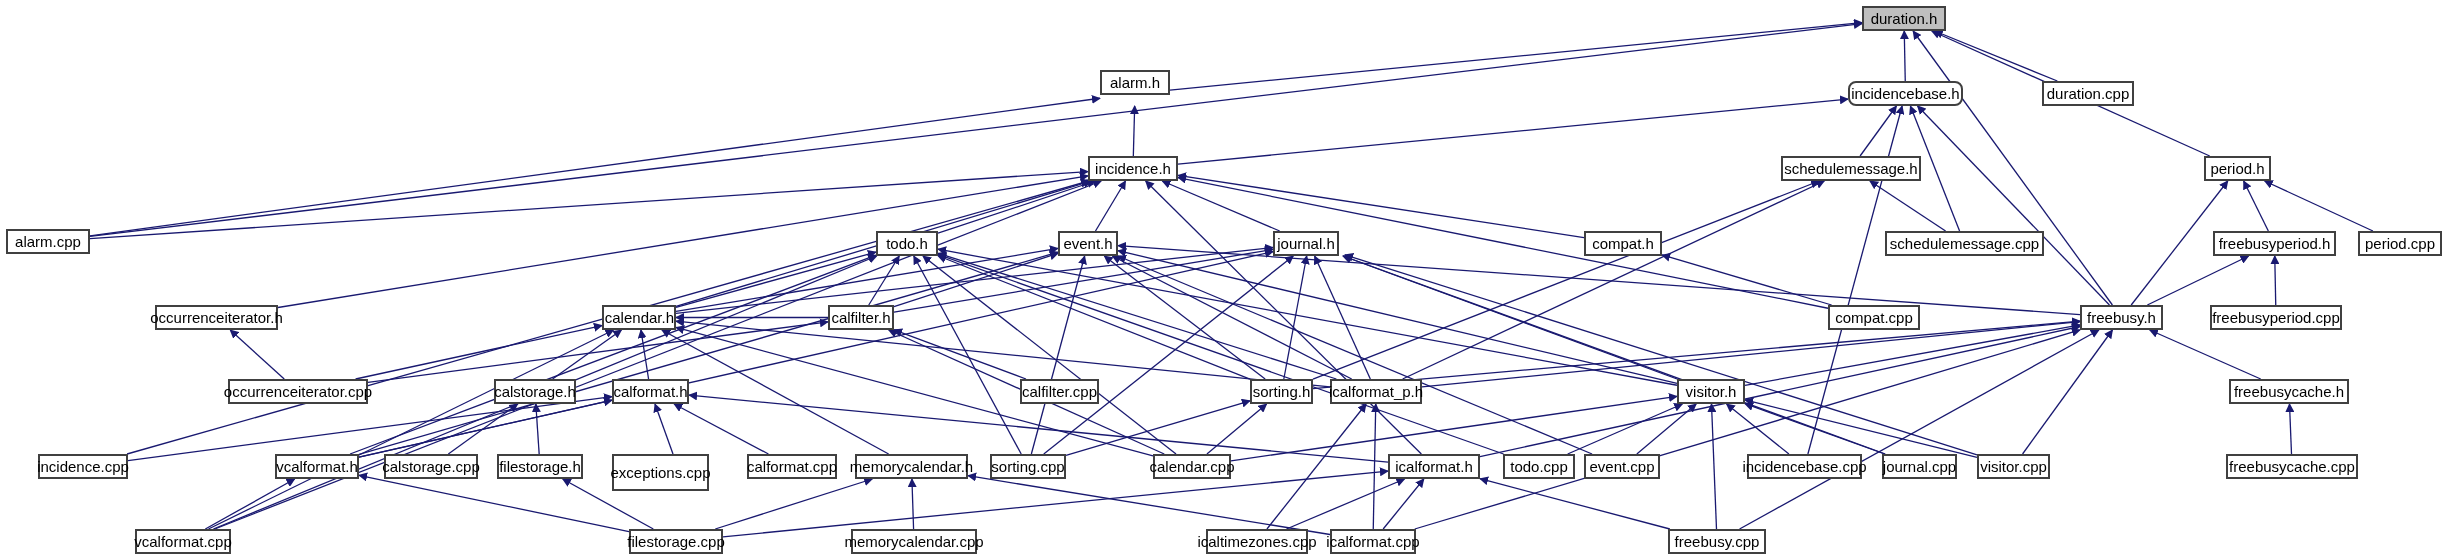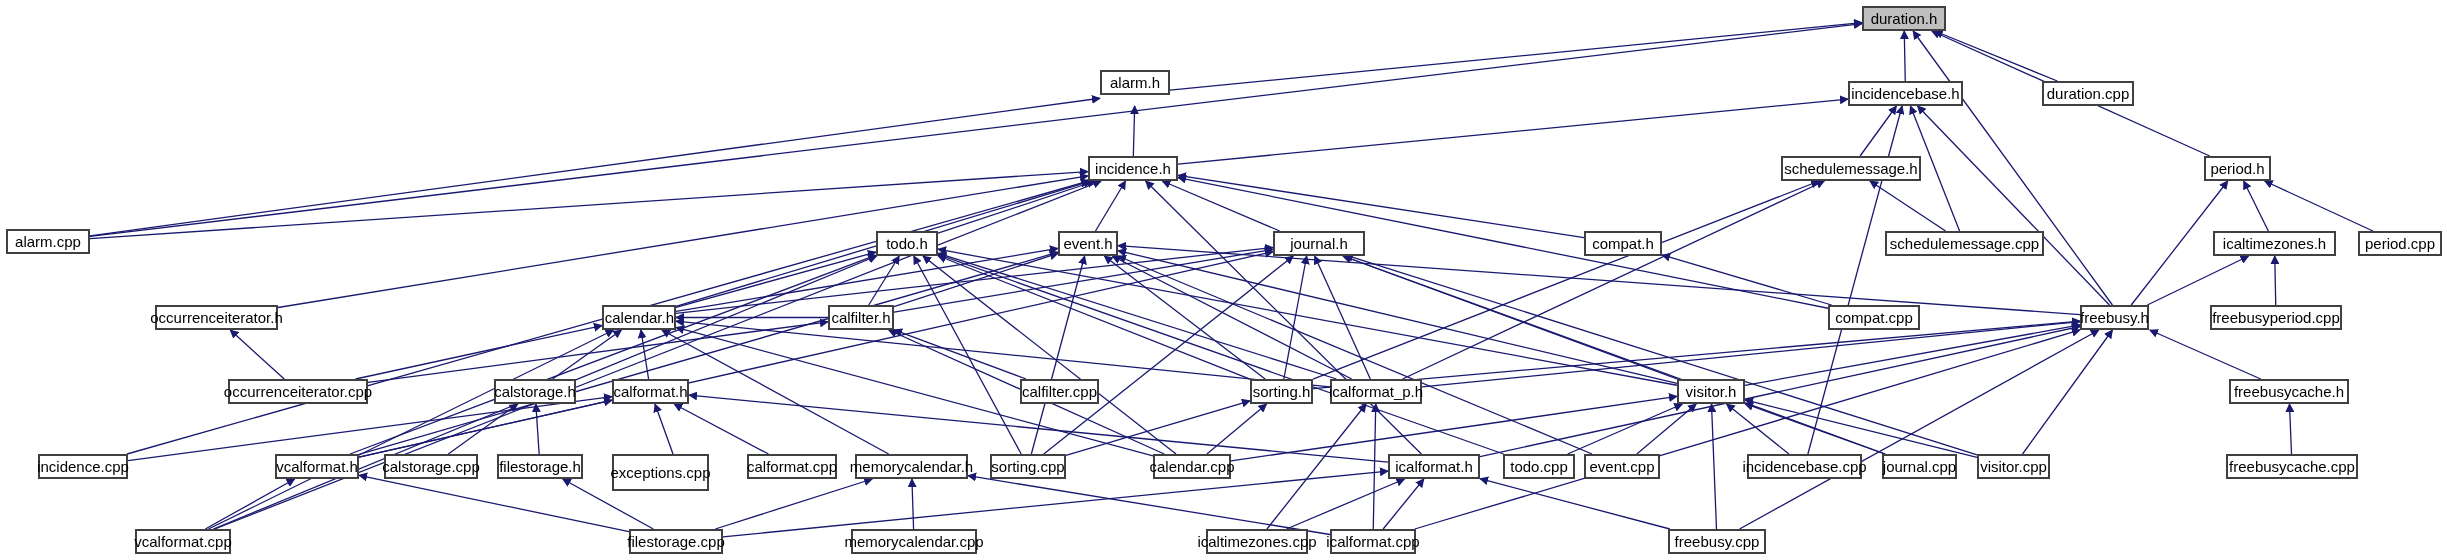--- a/index.html
+++ b/index.html
@@ -130,21 +130,21 @@
       <path d="M1669.8333333333333,529 Q1574.9166666666665,503.845406360424 1480,478.69081272084804" fill="none" stroke="#191970" stroke-width="1.3" marker-end="url(#arrow)"></path>
     </g>
 </svg>
 <div id="nodes">
     <div class="node root" style="left: 1862px; top: 6px; width: 84px; height: 25px;">
       <span>duration.h</span>
     </div>
     <div class="node" style="left: 1100px; top: 70px; width: 70px; height: 25px;">
       <span>alarm.h</span>
     </div>
-    <div class="node" style="left: 1848px; top: 81px; width: 115px; height: 25px;">
+    <div class="node" style="left: 1848px; top: 81px; width: 115px; height: 25px; border-radius: 8px;">
       <span>incidencebase.h</span>
     </div>
     <div class="node" style="left: 2042px; top: 81px; width: 92px; height: 25px;">
       <span>duration.cpp</span>
     </div>
     <div class="node" style="left: 6px; top: 229px; width: 84px; height: 25px;">
       <span>alarm.cpp</span>
     </div>
     <div class="node" style="left: 1088px; top: 156px; width: 90px; height: 25px; align-items: center;">
       <span>incidence.h</span>
@@ -154,48 +154,48 @@
     </div>
     <div class="node" style="left: 2204px; top: 156px; width: 67px; height: 25px;">
       <span>period.h</span>
     </div>
     <div class="node" style="left: 876px; top: 231px; width: 62px; height: 25px;">
       <span>todo.h</span>
     </div>
     <div class="node" style="left: 1058px; top: 231px; width: 60px; height: 25px;">
       <span>event.h</span>
     </div>
-    <div class="node" style="left: 1273px; top: 231px; width: 92px; height: 25px;">
+    <div class="node" style="left: 1273px; top: 231px; width: 66px; height: 25px;">
       <span>journal.h</span>
     </div>
     <div class="node" style="left: 1584px; top: 231px; width: 78px; height: 25px;">
       <span>compat.h</span>
     </div>
     <div class="node" style="left: 1885px; top: 231px; width: 159px; height: 25px;">
       <span>schedulemessage.cpp</span>
     </div>
     <div class="node" style="left: 2213px; top: 231px; width: 123px; height: 25px;">
-      <span>icaltimezones.h</span>
+      <span>freebusyperiod.h</span>
     </div>
     <div class="node" style="left: 2358px; top: 231px; width: 84px; height: 25px;">
       <span>period.cpp</span>
     </div>
     <div class="node" style="left: 155px; top: 305px; width: 123px; height: 25px;">
       <span>occurrenceiterator.h</span>
     </div>
     <div class="node" style="left: 602px; top: 305px; width: 74px; height: 25px; justify-content: flex-end;">
       <span>calendar.h</span>
     </div>
     <div class="node" style="left: 828px; top: 305px; width: 66px; height: 25px;">
       <span>calfilter.h</span>
     </div>
     <div class="node" style="left: 1828px; top: 305px; width: 92px; height: 25px;">
       <span>compat.cpp</span>
     </div>
-    <div class="node" style="left: 2080px; top: 305px; width: 69px; height: 25px;">
+    <div class="node" style="left: 2080px; top: 305px; width: 83px; height: 25px;">
       <span>freebusy.h</span>
     </div>
     <div class="node" style="left: 2210px; top: 305px; width: 132px; height: 25px;">
       <span>freebusyperiod.cpp</span>
     </div>
     <div class="node" style="left: 228px; top: 379px; width: 140px; height: 25px;">
       <span>occurrenceiterator.cpp</span>
     </div>
     <div class="node" style="left: 494px; top: 379px; width: 82px; height: 25px;">
       <span>calstorage.h</span>

